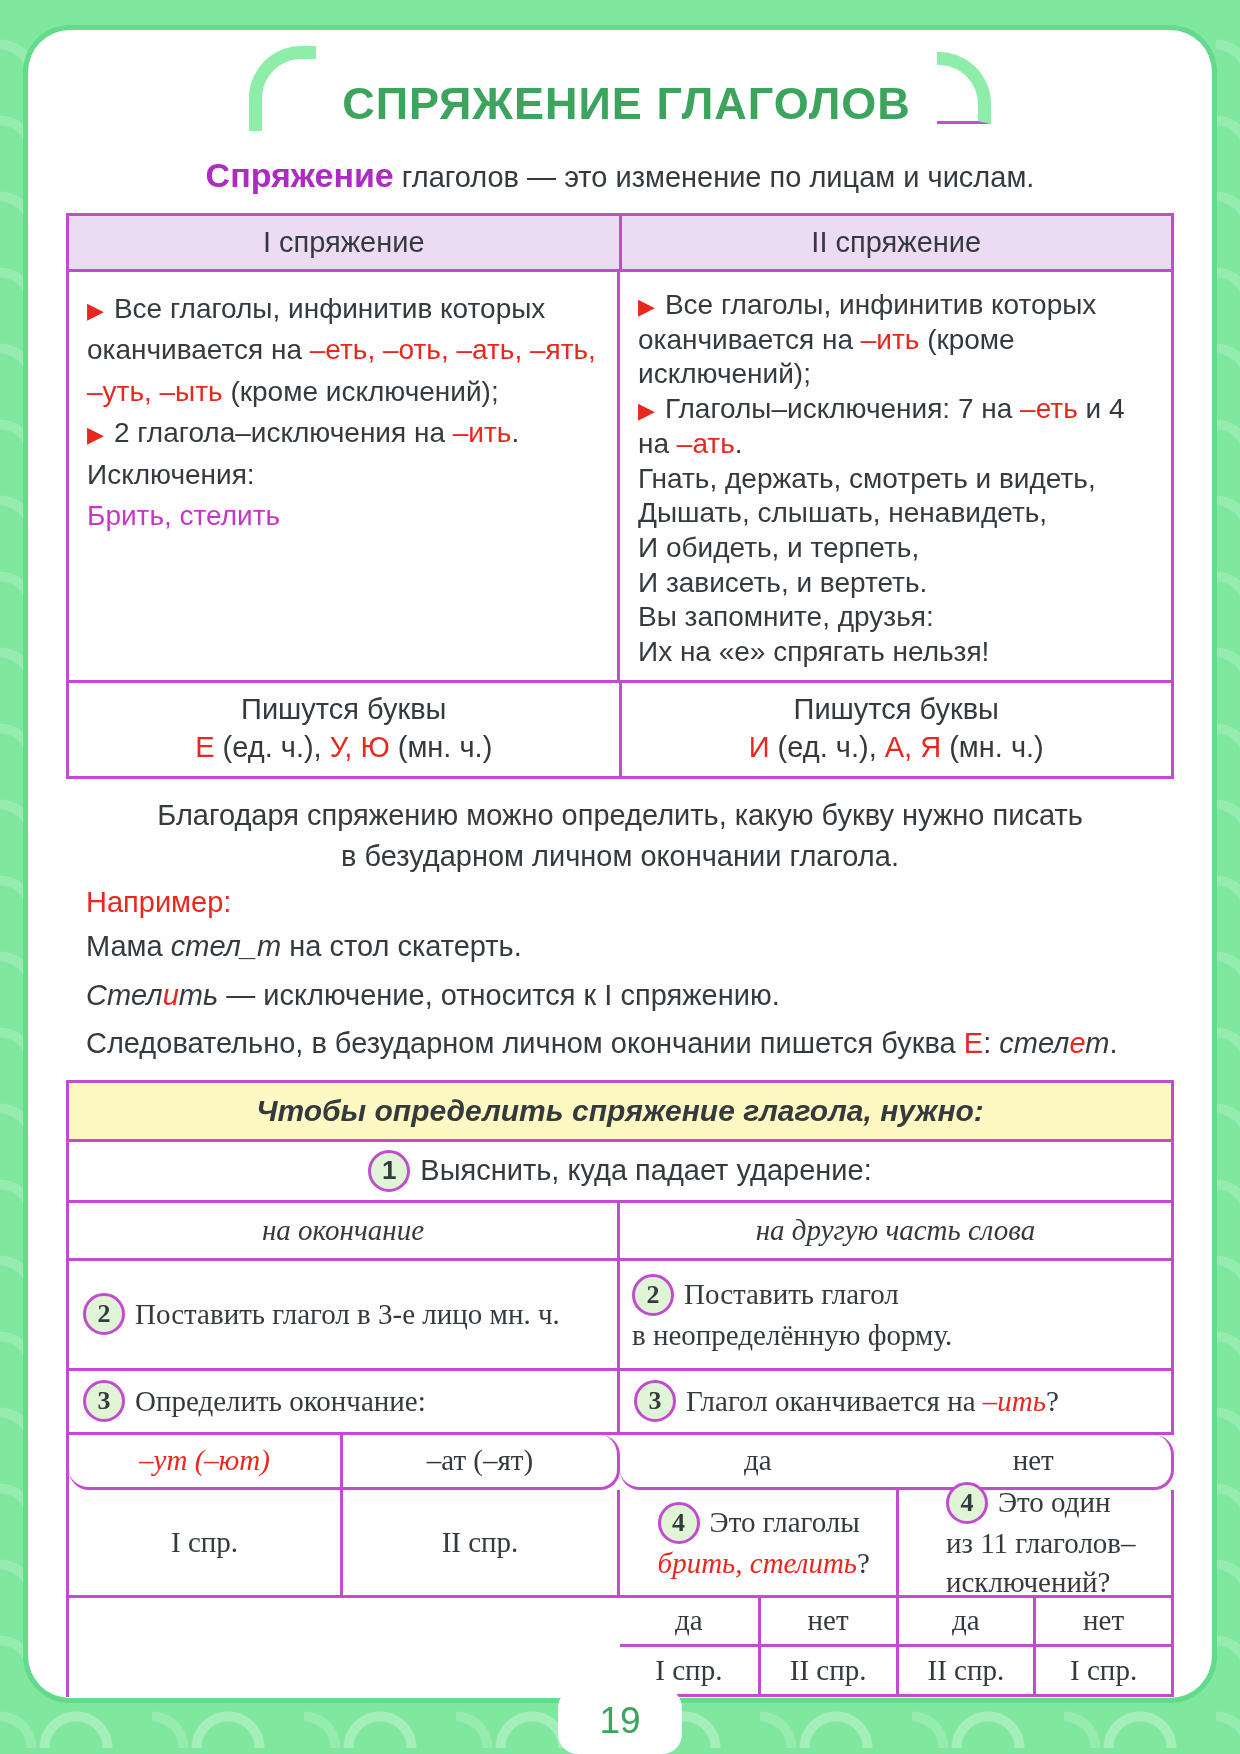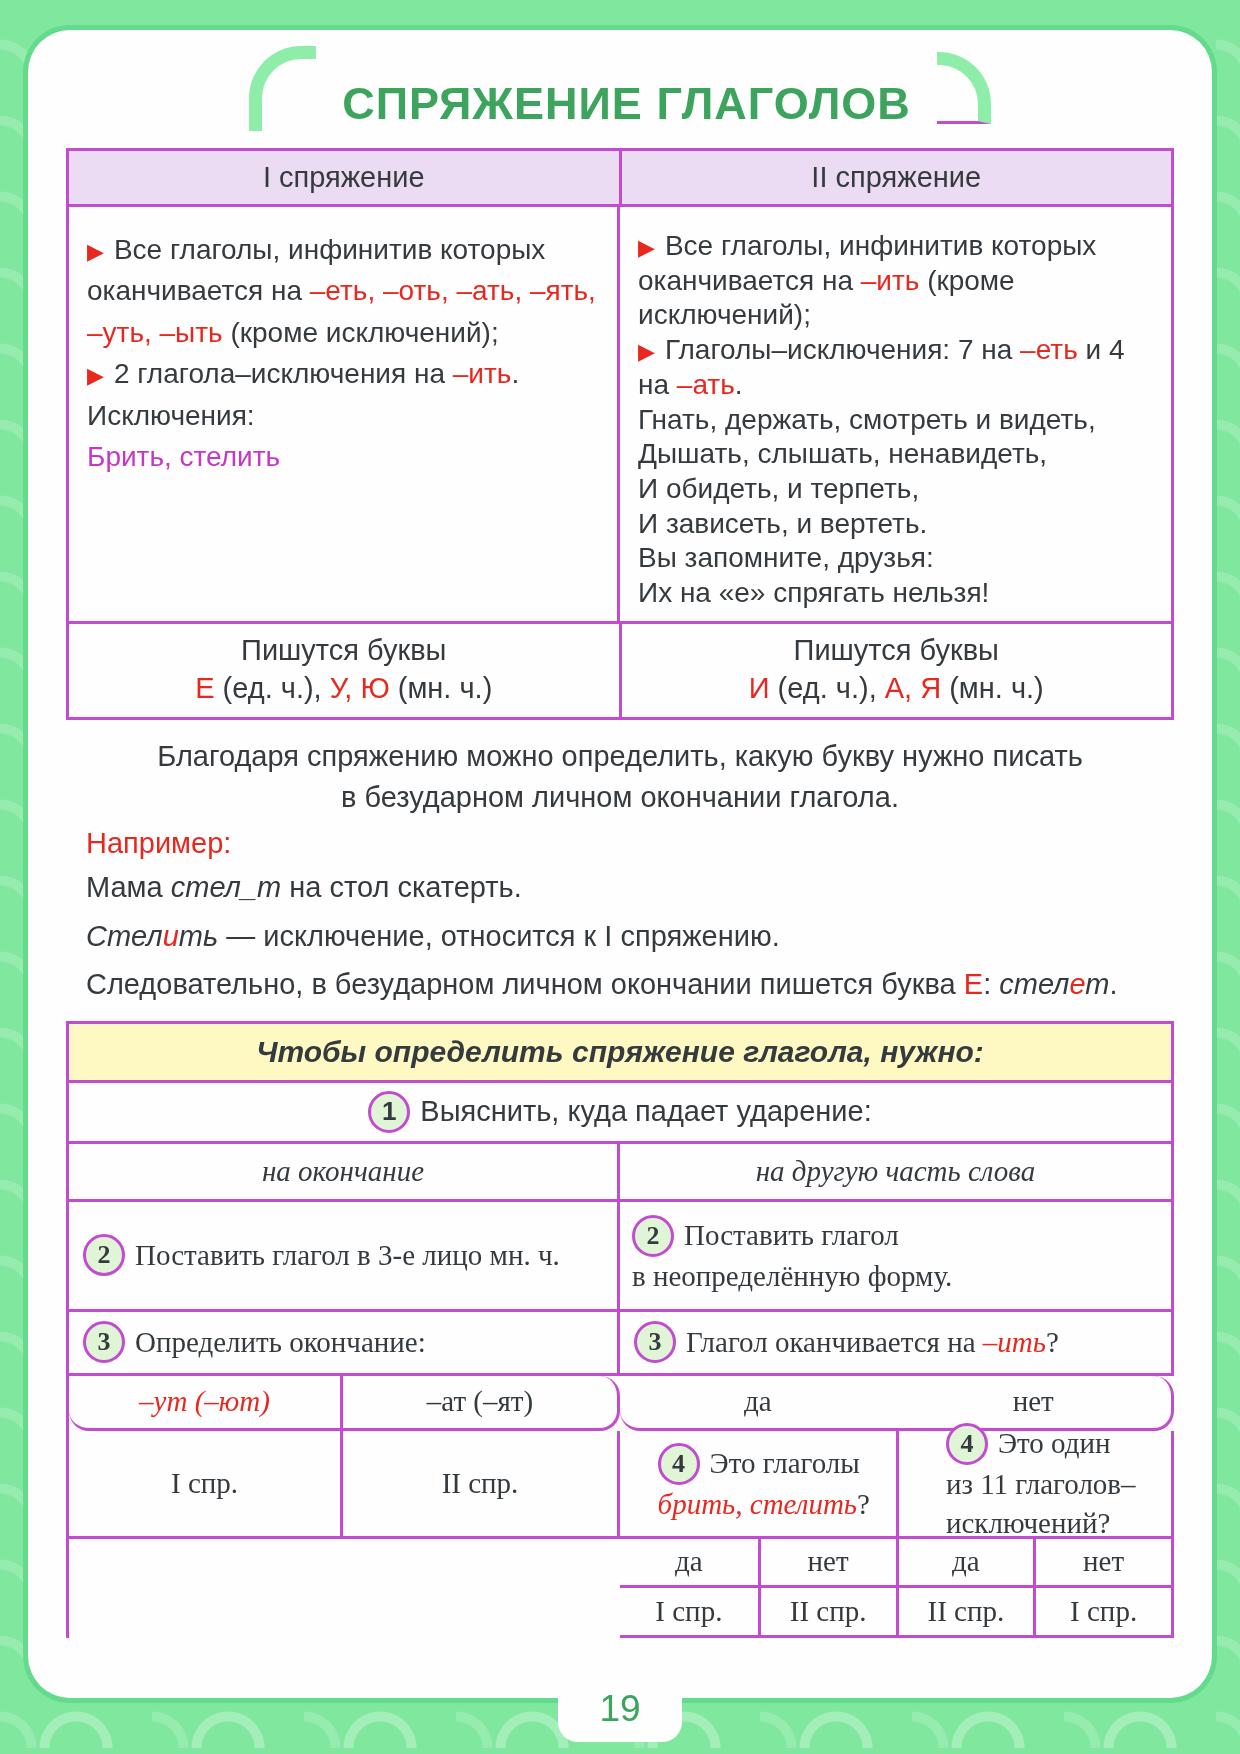--- a/index.html
+++ b/index.html
@@ -36,21 +36,21 @@
   .red{color:#e8281e;}
   .mag{color:#c637c6;}
   .it{font-style:italic;}
   .bullet{color:#e8281e;font-size:22px;margin-right:10px;}
   
   .t1{margin:18px 38px 16px;border:3px solid #c24ccf;}
   .t1 .hrow{display:flex;background:#ecdcf3;border-bottom:3px solid #c24ccf;}
   .t1 .hcell{width:50%;text-align:center;padding:10px 0;font-size:29px;}
   .t1 .hcell:first-child{border-right:3px solid #c24ccf;}
   .t1 .brow{display:flex;}
-  .t1 .bcell{width:50%;padding:22px 18px 10px;font-size:28px;min-height:352px;box-sizing:border-box;}
+  .t1 .bcell{width:50%;padding:16px 18px 10px;font-size:28px;min-height:352px;box-sizing:border-box;}
   .t1 .bcell.c1{border-right:3px solid #c24ccf;line-height:1.48;}
   .t1 .bcell.c2{line-height:1.24;border-radius:20px;}
   .t1 .frow{display:flex;border-top:3px solid #c24ccf;}
   .t1 .fcell{width:50%;text-align:center;padding:8px 0 10px;font-size:29px;line-height:1.3;}
   .t1 .fcell:first-child{border-right:3px solid #c24ccf;}
   
   .after-para{margin-top:12px;text-align:center;font-size:29px;line-height:1.4;}
   .ex-label{margin:10px 0 0 58px;font-size:29px;color:#e8281e;}
   .ex-line{margin:6px 0 0 58px;font-size:29px;line-height:1.45;}
   
@@ -76,36 +76,39 @@
   .r.yn4{height:49px;}
   .r.res4{height:50px;}
   .pad{padding-left:14px;}
   .cell50{width:50%;height:100%;display:flex;align-items:center;justify-content:center;box-sizing:border-box;}
   .cell25{width:25%;height:100%;display:flex;align-items:center;justify-content:center;box-sizing:border-box;}
   .bl{border-left:3px solid #c24ccf;}
   .br{border-right:3px solid #c24ccf;}
   .stack{display:flex;flex-direction:column;justify-content:center;height:100%;padding-left:12px;box-sizing:border-box;}
   .stack .ln{display:flex;align-items:center;line-height:1.35;}
   
-  .page-tab{position:absolute;left:50%;transform:translateX(-50%);bottom:12px;width:124px;height:66px;
+  .page-tab{position:absolute;left:50%;transform:translateX(-50%);bottom:0;width:124px;height:66px;
             background:#fefefe;border-radius:20px;display:flex;align-items:center;justify-content:center;
             color:#3ca45d;font-size:37px;}
 </style>
 </head>
 <body>
 
 <div class="frame">
   <div class="content">
 
     <div class="title-wrap">
       <div class="bracket l"></div>
       <div class="page-title">СПРЯЖЕНИЕ ГЛАГОЛОВ</div>
       <div class="bracket r"></div>
     </div>
 
+    <div class="intro">
+      <span class="term">Спряжение</span><span> глаголов — это изменение по лицам и числам.</span>
+    </div>
 
     <div class="t1">
       <div class="hrow">
         <div class="hcell">I спряжение</div>
         <div class="hcell">II спряжение</div>
       </div>
       <div class="brow">
         <div class="bcell c1">
           <div>
             <span class="bullet">▶</span><span>Все глаголы, инфинитив которых оканчивается на </span><span class="red">–еть, –оть, –ать, –ять, –уть, –ыть</span><span> (кроме исключений);</span>

